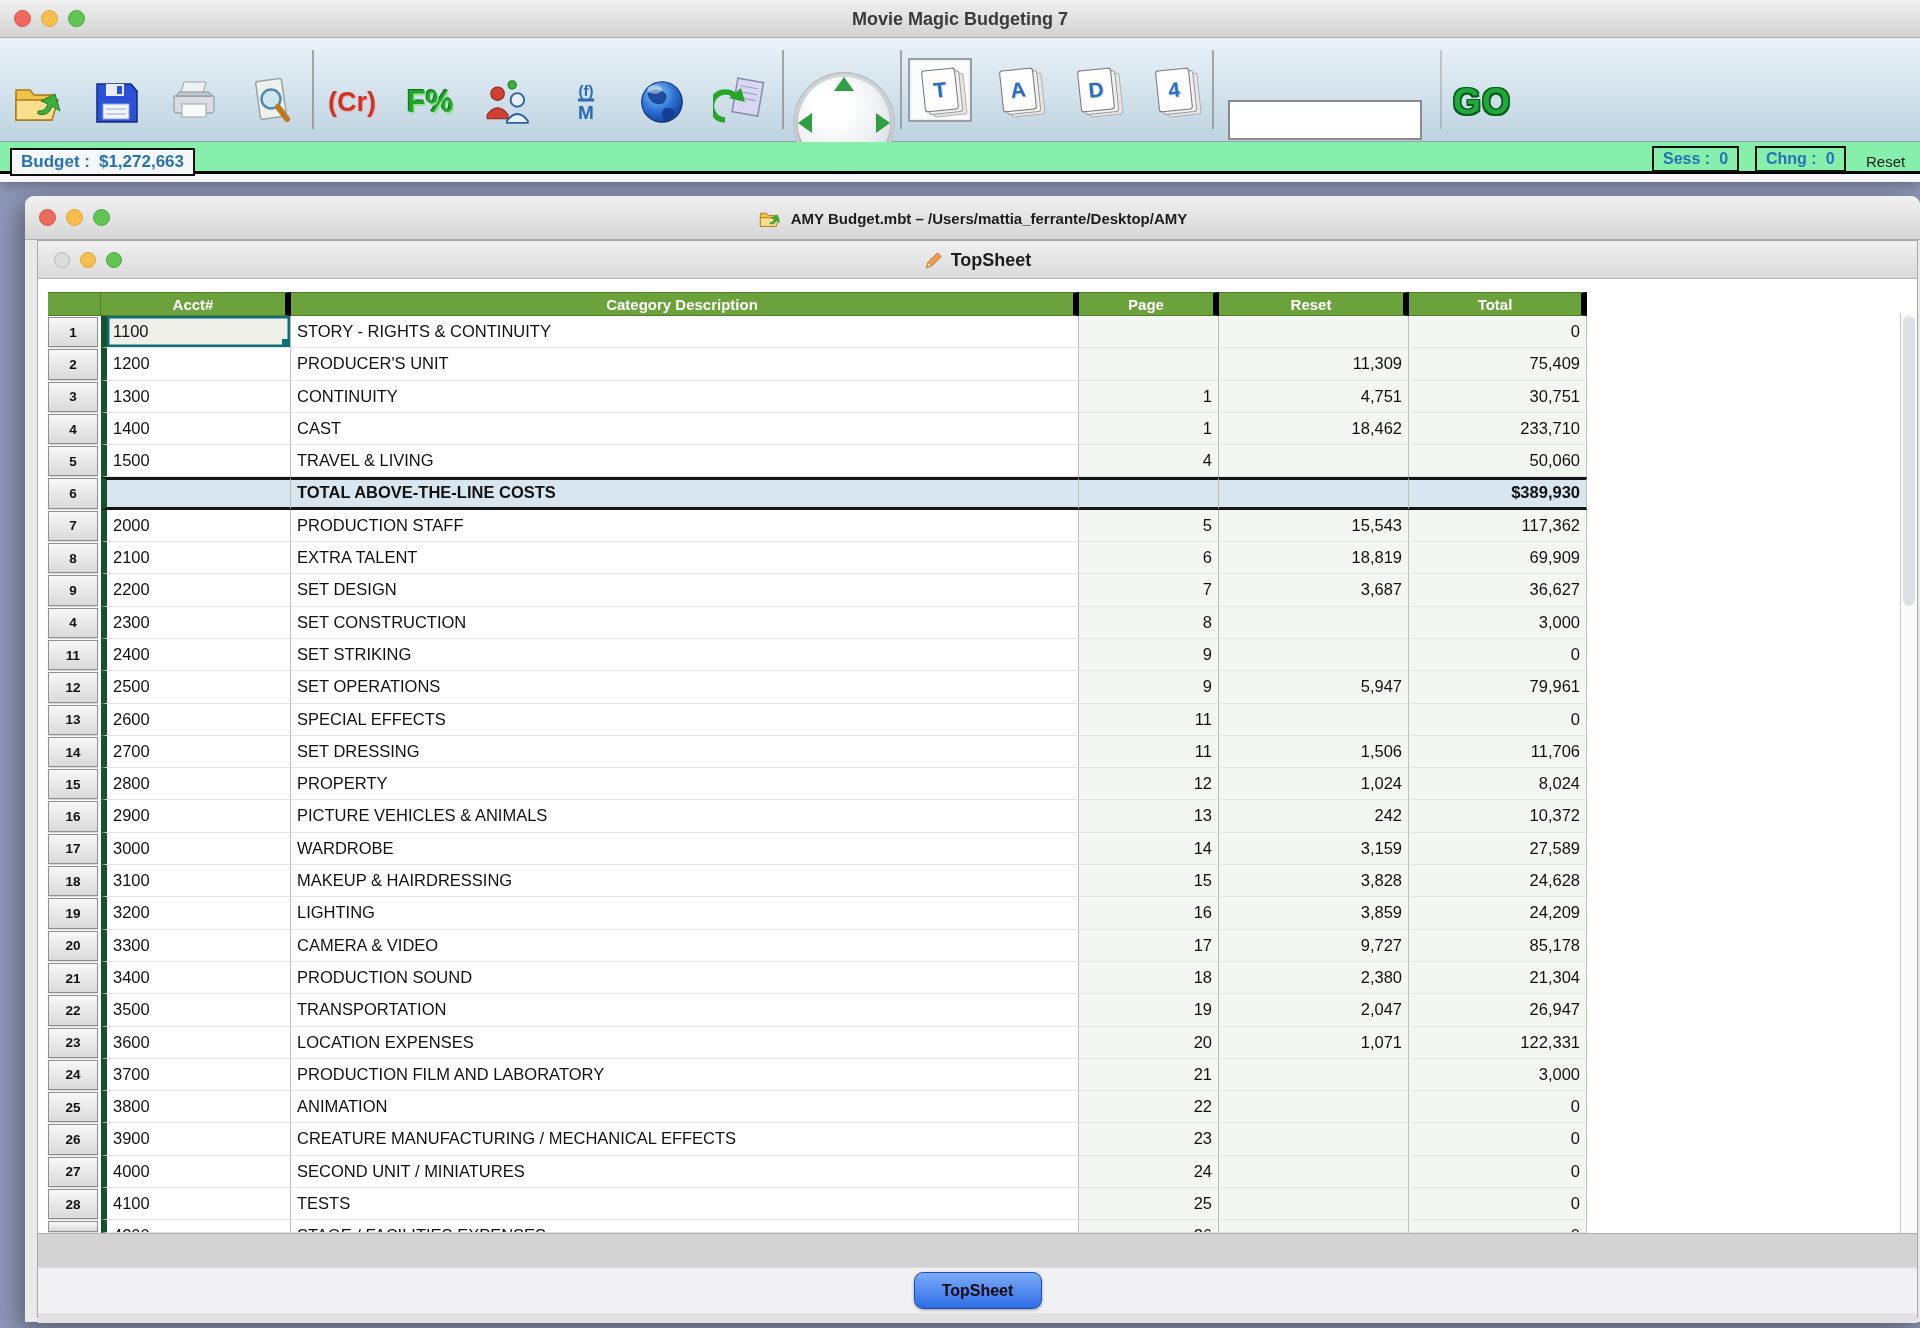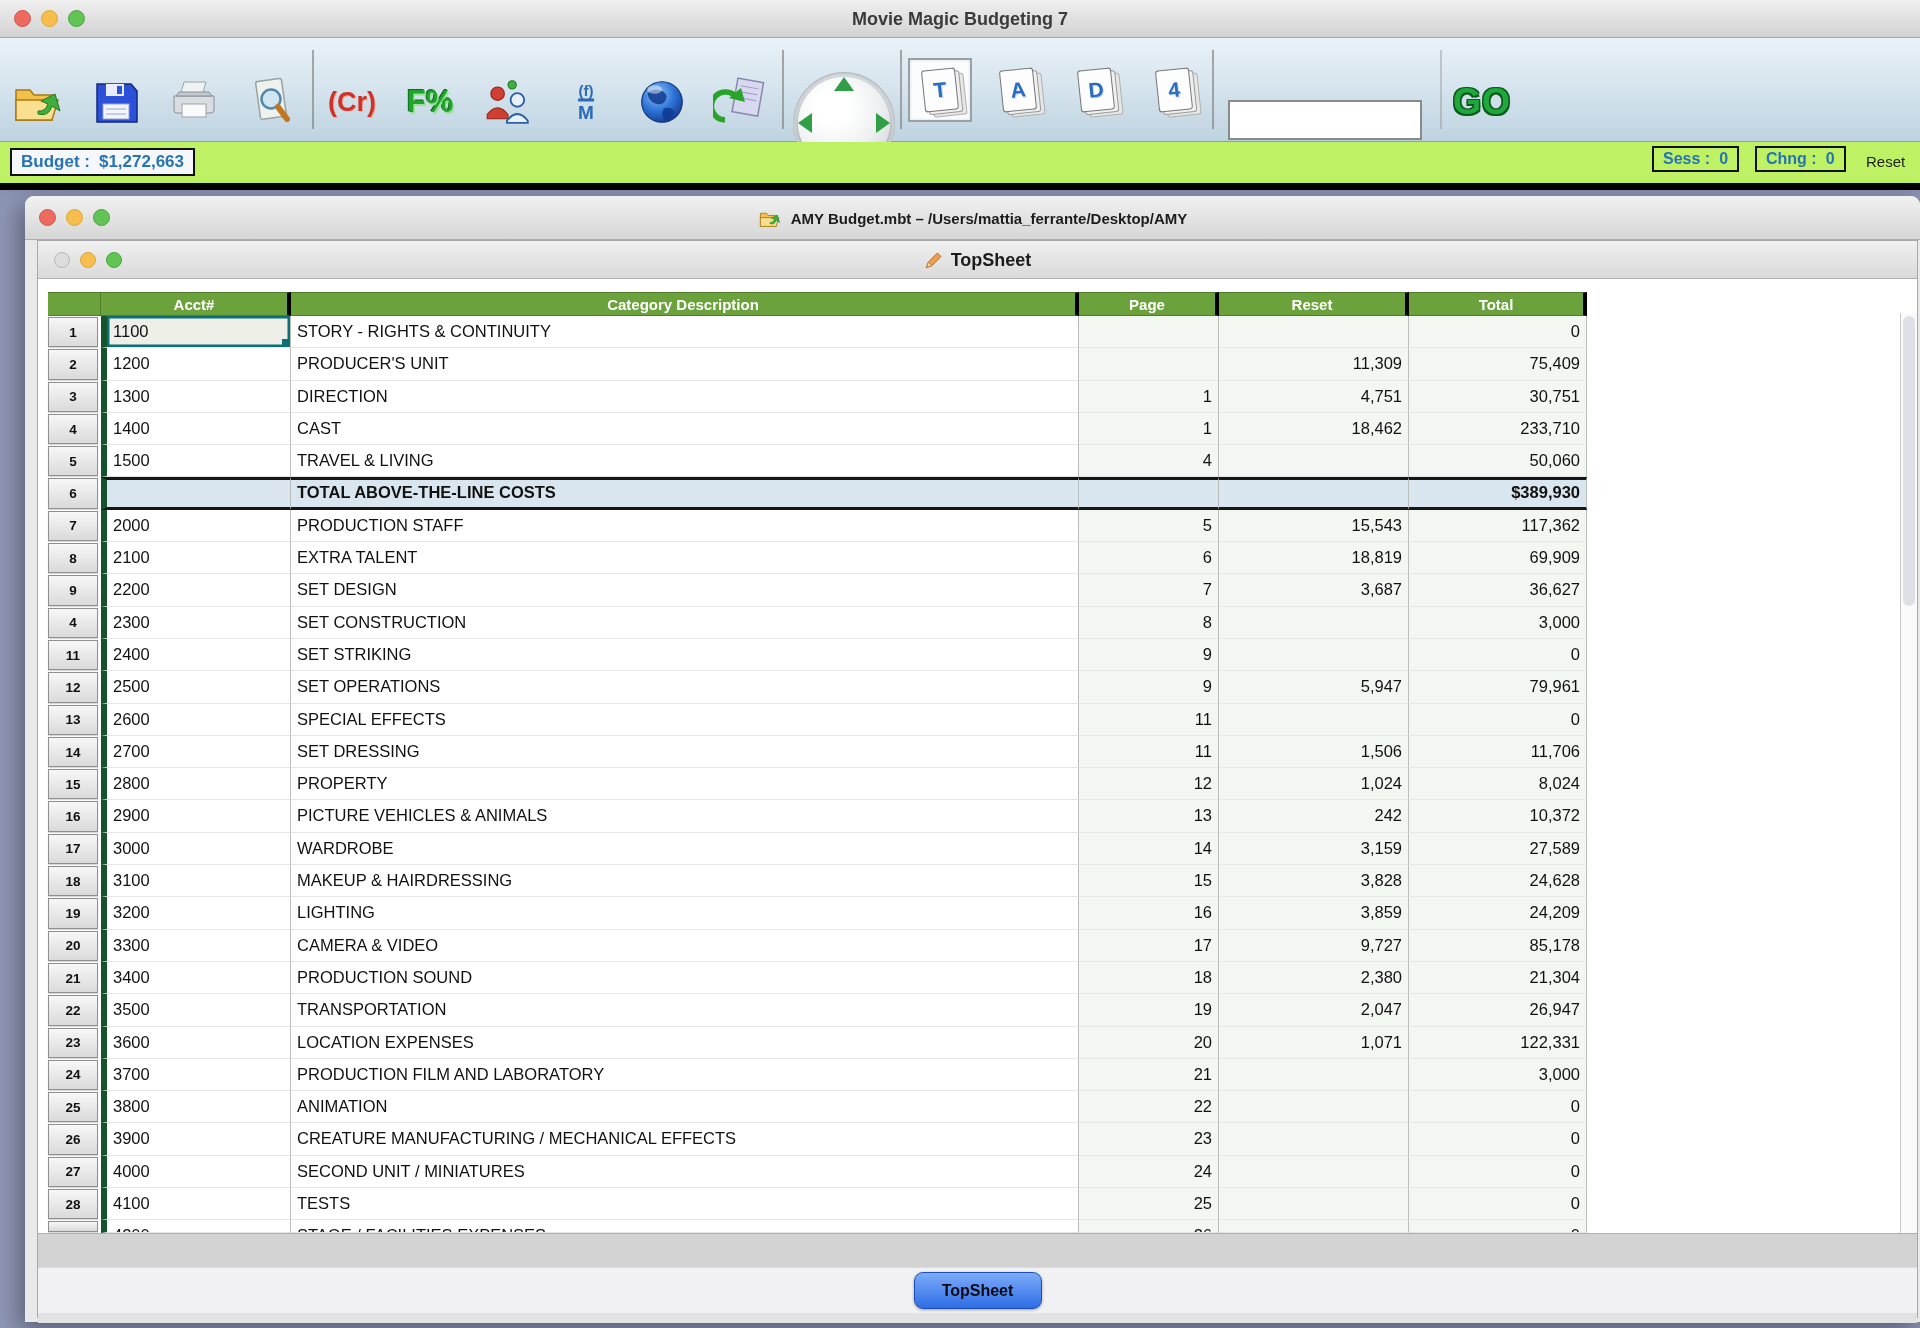--- a/index.html
+++ b/index.html
@@ -45,21 +45,21 @@
   .view-btn{position:absolute;top:52px;transform:translate(-50%,-50%);width:64px;height:64px;display:flex;align-items:center;justify-content:center;}
   .view-btn.selected{border:2px solid #9aa0a6;background:#fbfcfd;box-shadow:inset 0 0 3px rgba(0,0,0,.15);}
   .pagestack{position:relative;width:34px;height:42px;background:#fdfdfd;border:1.6px solid #777;border-radius:3px;transform:rotate(-6deg);
       box-shadow:4px 3px 0 -1px #f0f0f0,4px 3px 0 0 #9a9a9a,8px 6px 0 -1px #e6e6e6,8px 6px 0 0 #b0b0b0;
       display:flex;align-items:center;justify-content:center;}
   .view-letter{font-size:21px;font-weight:bold;color:#2b6bc0;text-shadow:1px 1px 0 #bcd2ee;}
 
   .tb-input{position:absolute;left:1228px;top:62px;width:194px;height:40px;border:2px solid #8a8a8a;background:#fff;font-size:17px;padding:0 6px;outline:none;}
 
   
-  .statusrow{position:relative;height:48px;background:#bef264;border-bottom:7px solid #000000;}
+  .statusrow{position:relative;height:32px;background:#86efac;border-bottom:3px solid #000000;}
   .budget-box{position:absolute;left:10px;top:6px;border:2px solid #111;padding:2px 9px;display:flex;gap:9px;align-items:baseline;background:#f6f7fa;}
   .blue-bold{color:#2673b5;font-weight:bold;font-size:17px;white-space:nowrap;}
   .sess-box,.chng-box{position:absolute;top:4px;border:2px solid #111;padding:2px 9px;display:flex;gap:9px;align-items:baseline;}
   .sess-box{left:1652px;}
   .chng-box{left:1755px;}
   .reset-lbl{position:absolute;left:1866px;top:11px;font-size:15px;color:#1d1d1d;}
 
   
   .doc-win{position:absolute;left:25px;top:196px;width:1895px;height:1126px;background:#e9e9e9;border-radius:9px 9px 0 0;box-shadow:-4px 8px 26px rgba(0,0,0,.4);}
   .doc-titlebar{position:relative;height:44px;background:linear-gradient(#f1f1f1,#d6d6d6);border-bottom:1px solid #adadad;border-radius:9px 9px 0 0;}
@@ -70,21 +70,21 @@
   .ts-win{position:absolute;left:12px;top:44px;width:1881px;height:1078px;background:#fff;border:1px solid #a8a8a8;border-bottom:none;}
   .ts-titlebar{position:relative;height:38px;background:linear-gradient(#f0f0f0,#dadada);border-bottom:1px solid #b2b2b2;}
   .ts-titlebar .lights{top:11px;left:16px;}
   .ts-titlebar .light{width:16px;height:16px;}
   .ts-title{position:absolute;left:0;right:0;top:0;height:38px;display:flex;align-items:center;justify-content:center;gap:8px;font-size:18px;font-weight:bold;color:#1c1c1c;}
 
   
   .ttable{position:absolute;left:10px;top:51px;width:1539px;font-size:16.5px;color:#111;}
   .trow{display:grid;grid-template-columns:53px 190px 788px 140px 190px 178px;height:32.3px;}
   .trow.thead{height:24px;}
-  .hcell{background:#6ba23b;color:#fff;font-weight:bold;font-size:15px;text-align:center;line-height:23px;border-top:1px solid #517d2a;border-bottom:1px solid #517d2a;border-right:4px solid #000000;overflow:hidden;}
+  .hcell{background:#6ba23b;color:#fff;font-weight:bold;font-size:15px;text-align:center;line-height:23px;border-top:1px solid #517d2a;border-bottom:1px solid #517d2a;border-right:6px solid #000000;overflow:hidden;}
   .hcell.corner{border-right:1px solid #517d2a;}
   .rownum{margin:1px 3px 1px 0;border:1px solid #8f8f8f;background:linear-gradient(#f7f7f7,#dadada);display:flex;align-items:center;justify-content:center;font-weight:bold;font-size:13.5px;box-shadow:0 1px 1px rgba(0,0,0,.15);}
   .cell{background:#fff;border-right:1px solid #b9beb9;border-bottom:1px solid #e6e6e6;padding:0 6px;line-height:31px;white-space:nowrap;overflow:hidden;}
   .cell.acct{border-left:6px solid #14532d;}
   .cell.numc{background:#f3f7f2;text-align:right;}
   .trow.total .cell{background:#d9e6ef;font-weight:bold;border-top:3px solid #161616;border-bottom:3px solid #161616;line-height:25px;}
   .cell.selected{position:relative;background:#efefe9;box-shadow:inset 0 0 0 2.5px #0e6f74;}
   .cell.selected::after{content:'';position:absolute;right:0;bottom:0;width:8px;height:8px;background:#0e6f74;}
   .trow.partial{height:13px;overflow:hidden;}
 
@@ -325,21 +325,21 @@
               <div class="rownum">2</div>
               <div class="cell acct">1200</div>
               <div class="cell desc">PRODUCER'S UNIT</div>
               <div class="cell numc"></div>
               <div class="cell numc">11,309</div>
               <div class="cell numc totalc">75,409</div>
             </div>
             <div class="trow">
               <div class="rownum">3</div>
               <div class="cell acct">1300</div>
-              <div class="cell desc">DIRECTION</div>
+              <div class="cell desc">CONTINUITY</div>
               <div class="cell numc">1</div>
               <div class="cell numc">4,751</div>
               <div class="cell numc totalc">30,751</div>
             </div>
             <div class="trow">
               <div class="rownum">4</div>
               <div class="cell acct">1400</div>
               <div class="cell desc">CAST</div>
               <div class="cell numc">1</div>
               <div class="cell numc">18,462</div>

